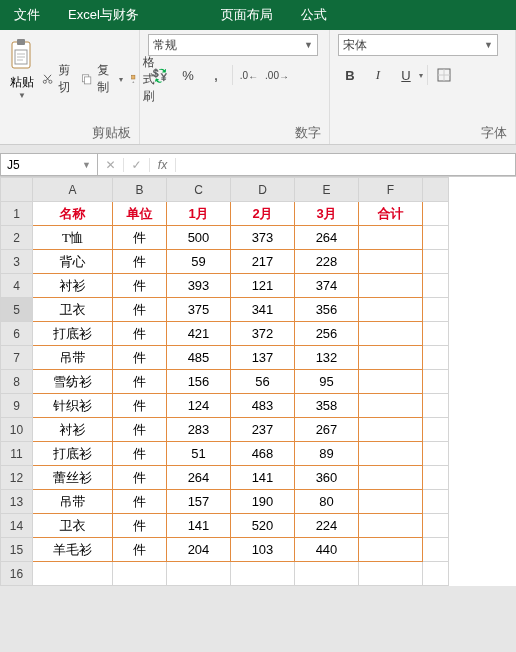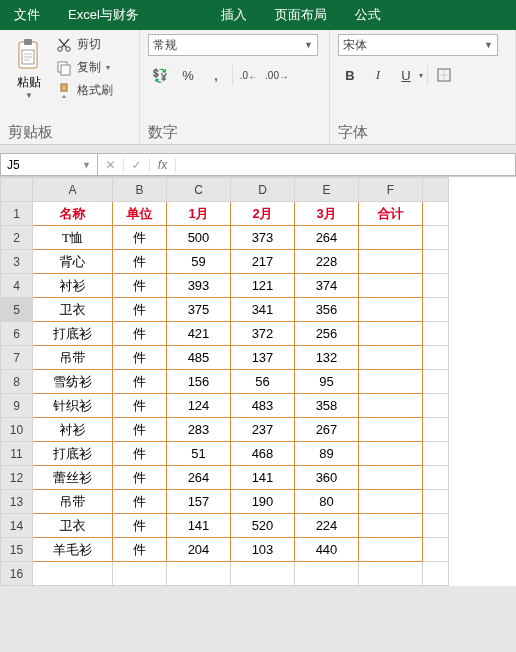--- a/index.html
+++ b/index.html
@@ -7,24 +7,24 @@
 
 
 .tabs { background: #0f6b3a; height: 30px; display: flex; align-items: stretch; color: #fff; }
 .tab { padding: 0 14px; display: flex; align-items: center; font-size: 13px; cursor: pointer; }
 .tab.active { background: #bef264; color: #0f6b3a; margin-top: 44px; }
 
 
 .ribbon { background: #f3f3f3; border-bottom: 1px solid #ccc; display: flex; height: 115px; }
 .ribbon-group { border-right: 1px solid #ddd; padding: 4px 8px 2px; display: flex; flex-direction: column; }
 .ribbon-group-body { flex: 1; display: flex; }
-.ribbon-group-label { text-align: left; font-size: 15px; color: #666; padding-top: 2px; }
+.ribbon-group-label { text-align: right; font-size: 13px; color: #666; padding-top: 2px; }
 
 .paste-btn { display: flex; flex-direction: column; align-items: center; width: 42px; padding-top: 4px; cursor: pointer; }
-.clip-col { display: flex; flex-direction: column; gap: 6px; padding-left: 6px; padding-top: 2px; }
+.clip-col { display: flex; gap: 6px; padding-left: 6px; padding-top: 2px; }
 .clip-item { display: flex; align-items: center; gap: 5px; cursor: pointer; font-size: 12px; color: #444; }
 
 .combo { height: 22px; border: 1px solid #b5b5b5; background: #fff; display: flex; align-items: center; padding: 0 4px; font-size: 12px; color: #444; cursor: pointer; justify-content: space-between; }
 .combo .arrow { font-size: 9px; color: #666; }
 
 .num-row { display: flex; gap: 4px; align-items: center; margin-top: 8px; }
 .rib-btn { width: 24px; height: 22px; display: flex; align-items: center; justify-content: center; cursor: pointer; font-size: 13px; color: #444; border-radius: 2px; }
 .sep { width: 1px; height: 20px; background: #ddd; }
 
 
@@ -54,21 +54,20 @@
 
 svg { display: block; }
 </style>
 </head>
 <body>
 
 <div class="tabs">
   <div class="tab">文件</div>
   <div class="tab">Excel与财务</div>
   <div class="tab active">开始</div>
-  <div class="tab">插入</div>
   <div class="tab">页面布局</div>
   <div class="tab">公式</div>
 </div>
 
 <div class="ribbon">
 
   <div class="ribbon-group" style="width:140px">
     <div class="ribbon-group-body">
       <div class="paste-btn">
         <svg width="28" height="34" viewBox="0 0 28 34">

